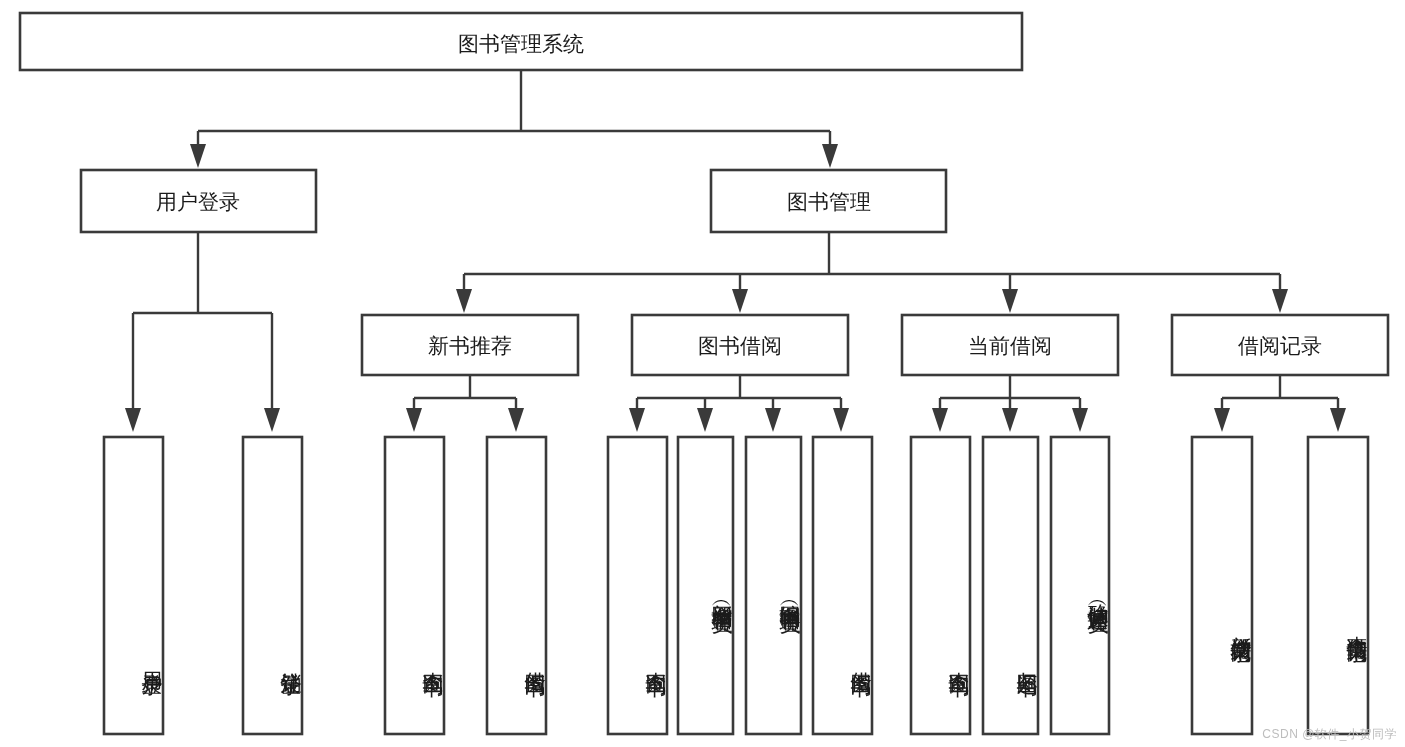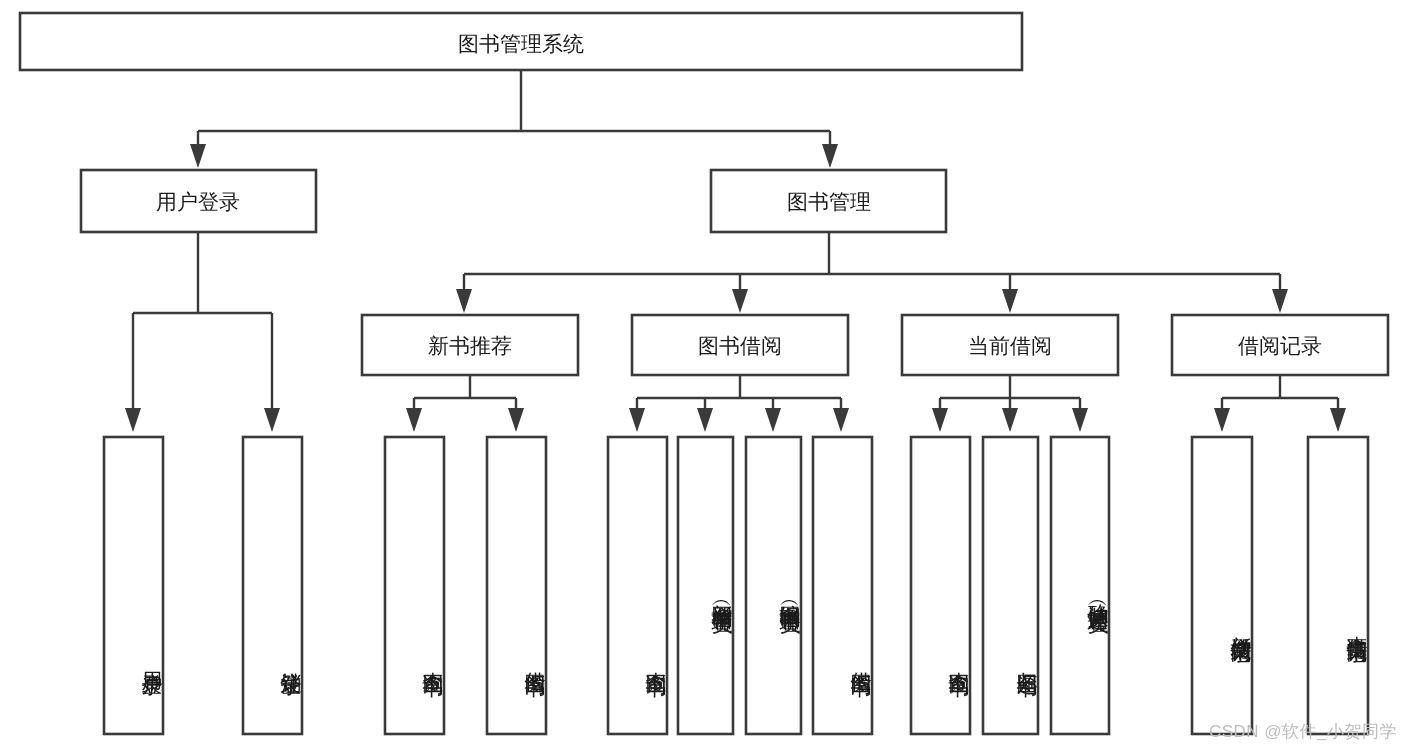--- a/index.html
+++ b/index.html
@@ -61,21 +61,21 @@
     letter-spacing: 1.5px;
     color: #1b1b1b;
     white-space: nowrap;
     pointer-events: none;
   }
   .watermark {
     position: absolute;
     right: 8px;
     bottom: 4px;
     font-family: "Liberation Sans", "DejaVu Sans", sans-serif;
-    font-size: 17px;
+    font-size: 12px;
     color: #bdbdbd;
     letter-spacing: 0.5px;
     white-space: nowrap;
   }
 </style>
 </head>
 <body>
 
 <div id="diagram-root">
 

